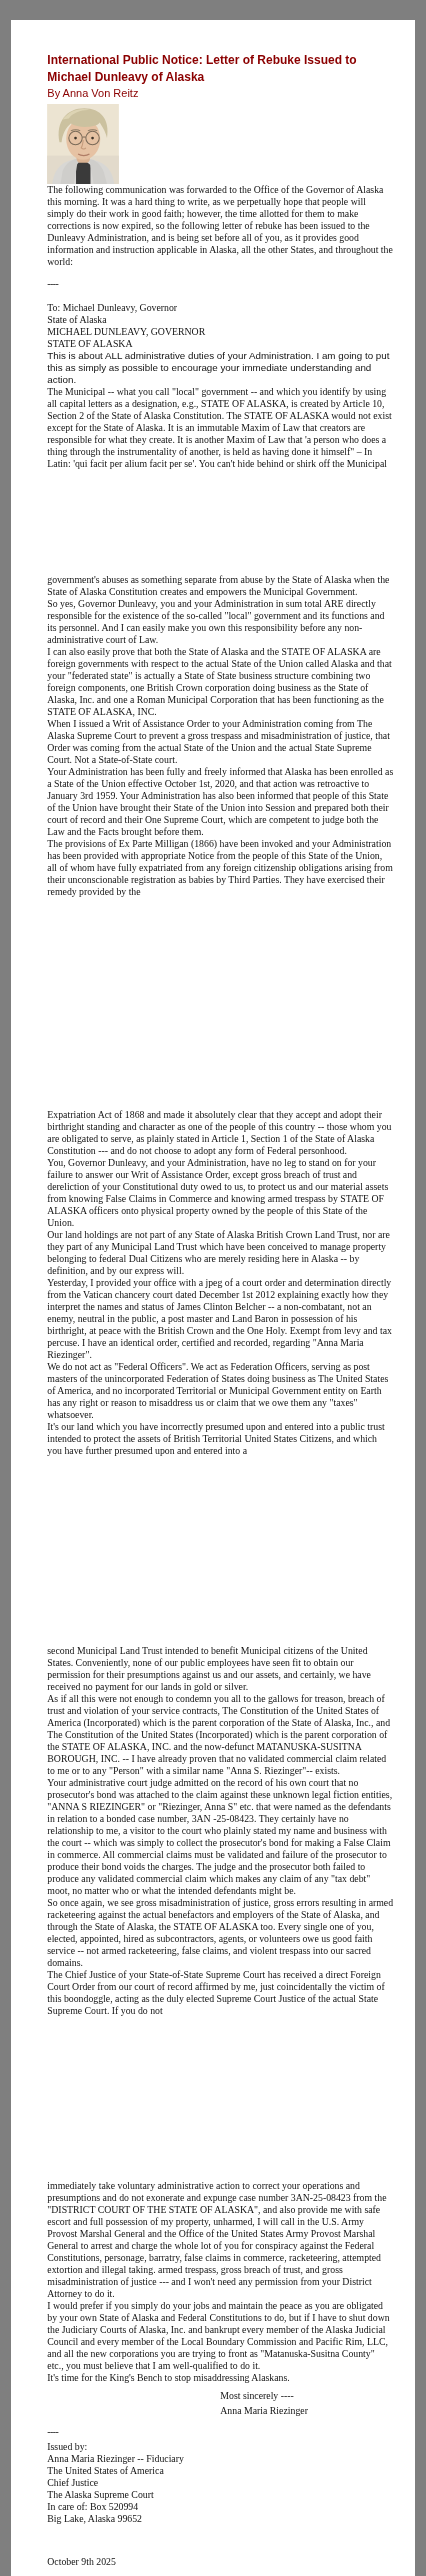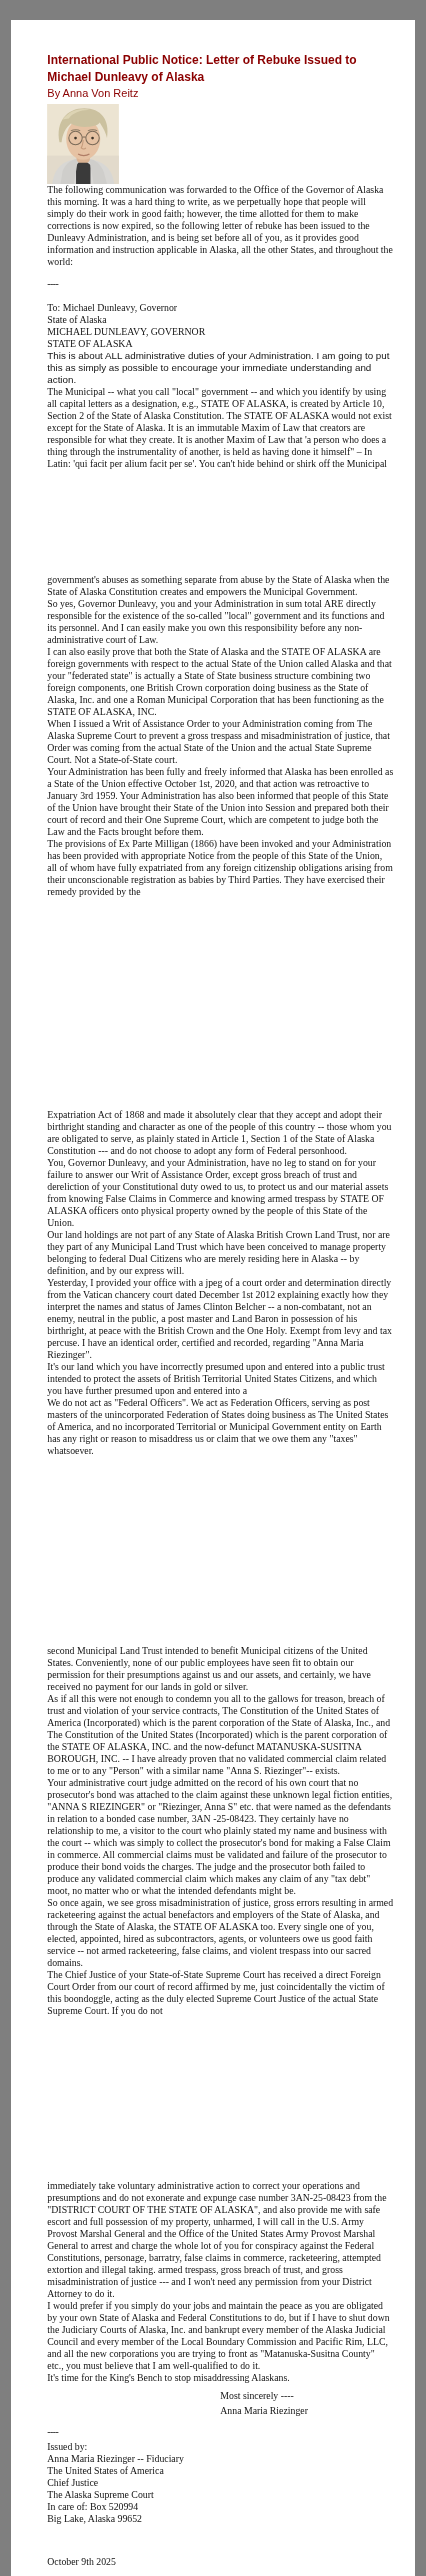--- a/index.html
+++ b/index.html
@@ -120,22 +120,22 @@
     <p class="body mt22">When I issued a Writ of Assistance Order to your Administration coming from The Alaska Supreme Court to prevent a gross trespass and misadministration of justice, that Order was coming from the actual State of the Union and the actual State Supreme Court.  Not a State-of-State court.</p>
     <p class="body mt22">Your Administration has been fully and freely informed that Alaska has been enrolled as a State of the Union effective October 1st, 2020, and that action was retroactive to January 3rd 1959.  Your Administration has also been informed that people of this State of the Union have brought their State of the Union into Session and prepared both their court of record and their One Supreme Court, which are competent to judge both the Law and the Facts brought before them.</p>
     <p class="body mt22">The provisions of Ex Parte Milligan (1866) have been invoked and your Administration has been provided with appropriate Notice from the people of this State of the Union,  all of whom have fully expatriated from any foreign citizenship obligations arising from their unconscionable registration as babies by Third Parties.  They have exercised their remedy provided by the</p>
   </div>
 
   <div class="page pg3">
     <p class="body">Expatriation Act of 1868 and made it absolutely clear that they accept and adopt their birthright standing and character as one of the people of this country -- those whom you are obligated to serve, as plainly stated in Article 1, Section 1 of the State of Alaska Constitution --- and do not choose to adopt any form of Federal personhood.</p>
     <p class="body mt22">You, Governor Dunleavy, and your Administration, have no leg to stand on for your failure to answer our Writ of Assistance Order, except gross breach of trust and dereliction of your Constitutional duty owed to us, to protect us and our material assets from knowing False Claims in Commerce and knowing armed trespass by STATE OF ALASKA officers onto physical property owned by the people of this State of the Union.</p>
     <p class="body mt22">Our land holdings are not part of any State of Alaska British Crown Land Trust, nor are they part of any Municipal Land Trust which have been conceived to manage property belonging to federal Dual Citizens who are merely residing here in Alaska -- by definition, and by our express will.</p>
     <p class="body mt22">Yesterday, I provided your office with a jpeg of a court order and determination directly from the Vatican chancery court dated December 1st 2012 explaining exactly how they interpret the names and status of James Clinton Belcher -- a non-combatant, not an enemy, neutral in the public, a post master and Land Baron in possession of his birthright, at peace with the British Crown and the One Holy.  Exempt from levy and tax percuse. I have an identical order, certified and recorded, regarding "Anna Maria Riezinger".</p>
+    <p class="body mt22">We do not act as "Federal Officers".  We act as Federation Officers, serving as post masters of the unincorporated Federation of States doing business as The United States of America, and no incorporated Territorial or Municipal Government entity on Earth has any right or reason to misaddress us or claim that we owe them any "taxes" whatsoever.</p>
     <p class="body mt22">It's our land which you have incorrectly presumed upon and entered into a public trust intended to protect the assets of British Territorial United States Citizens, and which you have further presumed upon and entered into a</p>
-    <p class="body mt22">We do not act as "Federal Officers".  We act as Federation Officers, serving as post masters of the unincorporated Federation of States doing business as The United States of America, and no incorporated Territorial or Municipal Government entity on Earth has any right or reason to misaddress us or claim that we owe them any "taxes" whatsoever.</p>
   </div>
 
   <div class="page pg4">
     <p class="body">second Municipal Land Trust intended to benefit Municipal citizens of the United States.  Conveniently, none of our public employees have seen fit to obtain our permission for their presumptions against us and our assets, and certainly, we have received no payment for our lands in gold or silver.</p>
     <p class="body mt22">As if all this were not enough to condemn you all to the gallows for treason, breach of trust and violation of your service contracts, The Constitution of the United States of America (Incorporated) which is the parent corporation of the State of Alaska, Inc., and The Constitution of the United States (Incorporated) which is the parent corporation of the STATE OF ALASKA, INC. and the now-defunct MATANUSKA-SUSITNA BOROUGH, INC. -- I have already proven that no validated commercial claim related to me or to any "Person" with a similar name "Anna S. Riezinger"-- exists.</p>
     <p class="body mt22">Your administrative court judge admitted on the record of his own court that no prosecutor's bond was attached to the claim against these unknown legal fiction entities, "ANNA S RIEZINGER" or "Riezinger, Anna S" etc. that were named as the defendants in relation to a bonded case number, 3AN -25-08423.  They certainly have no relationship to me, a visitor to the court who plainly stated my name and business with the court -- which was simply to collect the prosecutor's bond for making a False Claim in commerce.  All commercial claims must be validated and failure of the prosecutor to produce their bond voids the charges.  The judge and the prosecutor both failed to produce any validated commercial claim which makes any claim of any "tax debt" moot, no matter who or what the intended defendants might be.</p>
     <p class="body mt22">So once again, we see gross misadministration of justice, gross errors resulting in armed racketeering against the actual benefactors and employers of the State of Alaska, and through the State of Alaska, the STATE OF ALASKA too.  Every single one of you, elected, appointed, hired as subcontractors, agents, or volunteers owe us good faith service -- not armed racketeering, false claims, and violent trespass into our sacred domains.</p>
     <p class="body mt14">The Chief Justice of your State-of-State Supreme Court has received a direct Foreign Court Order from our court of record affirmed by me, just coincidentally the victim of this boondoggle, acting as the duly elected Supreme Court Justice of the actual State Supreme Court.  If you do not</p>
   </div>
 

